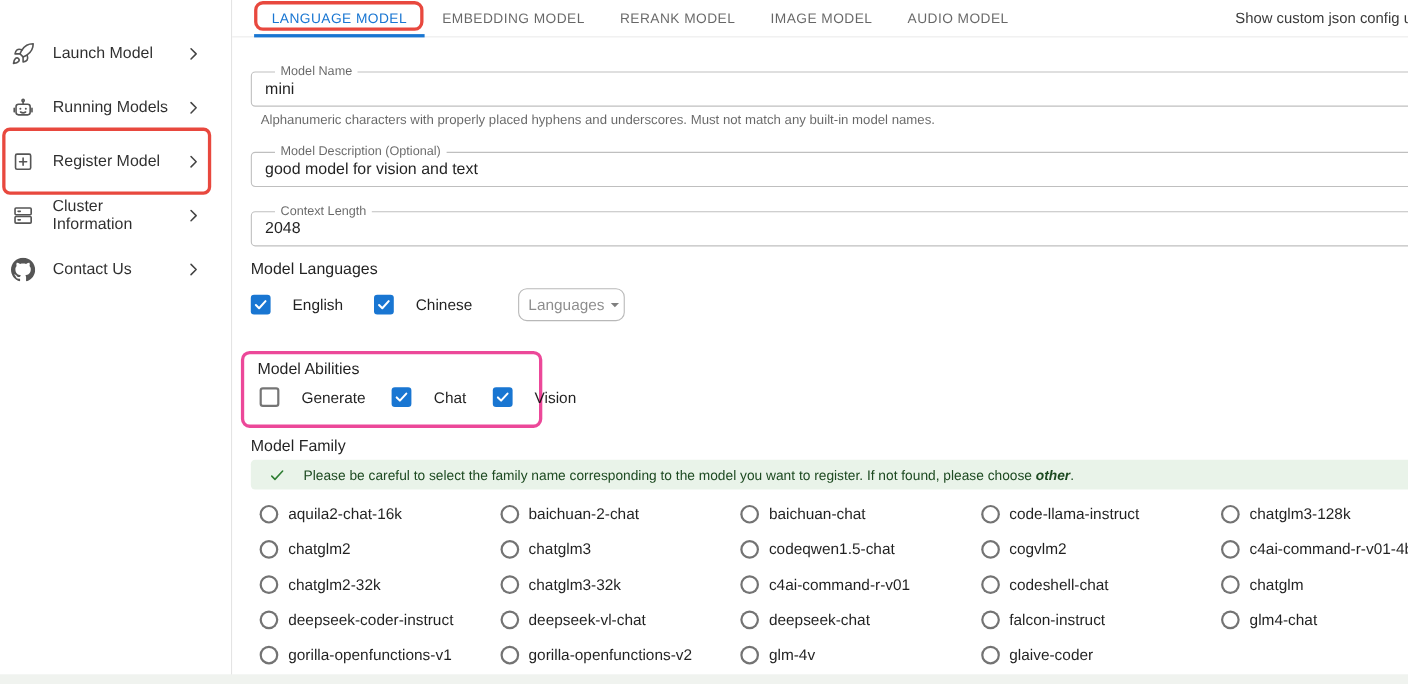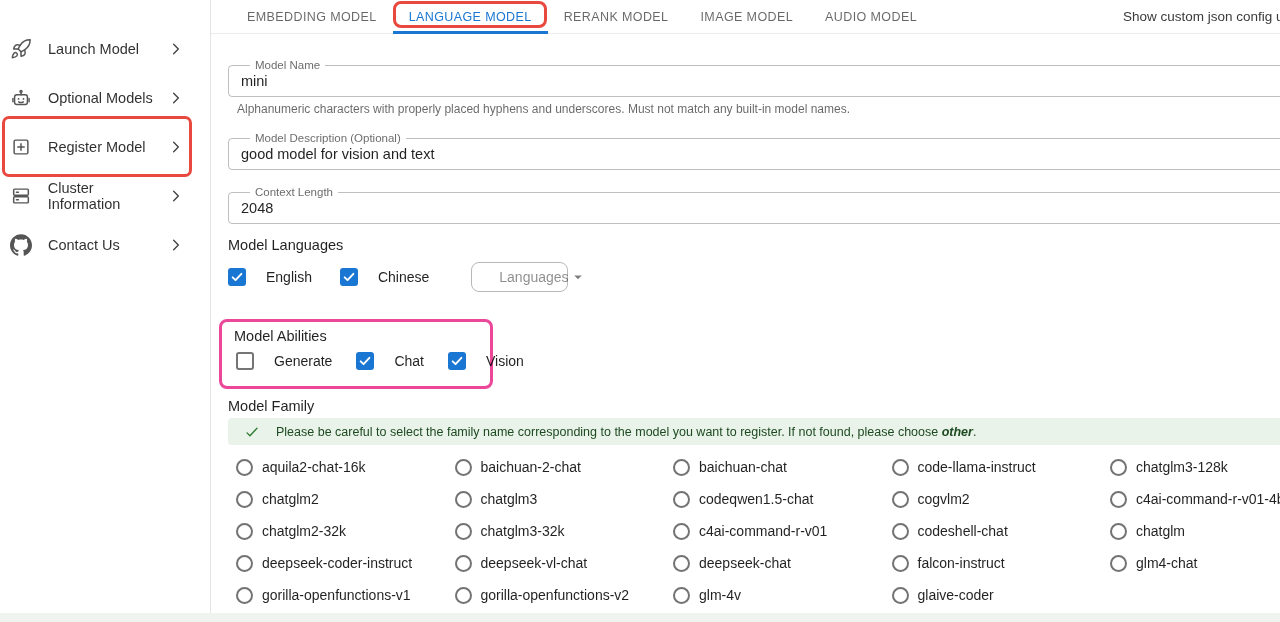--- a/index.html
+++ b/index.html
@@ -46,21 +46,21 @@
   .section-label { margin-top:13px; font-size:14.5px; color:rgba(0,0,0,.87); }
   .check-row { margin-top:9px; display:flex; align-items:center; }
   .check-item { display:flex; align-items:center; margin-right:28px; cursor:pointer;gap:12px; }
   .cb { width:18px; height:18px; border-radius:3px; flex:0 0 18px; display:flex; align-items:center; justify-content:center; }
   .cb.unchecked { border:2px solid rgba(0,0,0,.54); background:#fff; }
   .cb.checked { background:#1976d2; }
   .cb svg { width:14px; height:14px; }
   .check-label { margin-left:8px; font-size:14px; color:rgba(0,0,0,.87); }
 
   .select { margin-left:14px; width:97px; height:30px; border:1px solid rgba(0,0,0,.28); border-radius:8px;
-    display:flex; align-items:center; padding:0 8px 0 27px; cursor:pointer; }
+    display:flex; align-items:center; padding:0 8px 0 8px; cursor:pointer; }
   .select-value { font-size:14px; color:rgba(0,0,0,.45); flex:1; }
   .select-caret { color:rgba(0,0,0,.5); display:flex; }
   .select-caret svg { width:18px; height:18px; }
 
   .abilities-box { position:relative; margin-top:27px; margin-left:-9px; width:274px; height:70px;
     border:3px solid #ec4899; border-radius:8px; padding:6px 0 0 9px; }
   .abilities-box .section-label { margin:0 0 0 3px; }
   .abilities-box .check-row { margin-top:8px; margin-left:5px; }
   .abilities-box .check-item { margin-right:24px; }
 
@@ -108,21 +108,21 @@
         <svg viewBox="0 0 24 24" fill="none" stroke="currentColor" stroke-width="1.6" stroke-linecap="round" stroke-linejoin="round">
           <rect x="5" y="8.5" width="14" height="10.5" rx="2.5"></rect>
           <circle cx="9.3" cy="13" r="1" fill="currentColor" stroke="none"></circle>
           <circle cx="14.7" cy="13" r="1" fill="currentColor" stroke="none"></circle>
           <path d="M9.5 16.2c1.6 1 3.4 1 5 0"></path>
           <path d="M12 8.5V6"></path>
             <circle cx="12" cy="4.8" r="1.1"></circle>
           <path d="M3.2 12.5v3.5M20.8 12.5v3.5"></path>
         </svg>
       </span>
-      <span class="nav-label">Optional Models</span>
+      <span class="nav-label">Running Models</span>
       <span class="nav-chevron">
         <svg viewBox="0 0 24 24" fill="none" stroke="currentColor" stroke-width="2.4" stroke-linecap="round" stroke-linejoin="round">
             <path d="m8 4 8 8-8 8"></path>
           </svg>
       </span>
     </div>
 
     <div class="nav-item">
       <span class="nav-icon">
         <svg viewBox="0 0 24 24" fill="none" stroke="currentColor" stroke-width="1.6" stroke-linecap="round" stroke-linejoin="round">
@@ -167,26 +167,26 @@
             <path d="m8 4 8 8-8 8"></path>
           </svg>
       </span>
     </div>
   </aside>
 
   <div class="main">
 
     <div class="topbar">
       <div class="tabs">
-        <div class="tab">
-          <span>EMBEDDING MODEL</span>
-        </div>
         <div class="tab active">
           <span>LANGUAGE MODEL</span>
           <span class="tab-annotation"></span>
+        </div>
+        <div class="tab">
+          <span>EMBEDDING MODEL</span>
         </div>
         <div class="tab">
           <span>RERANK MODEL</span>
         </div>
         <div class="tab">
           <span>IMAGE MODEL</span>
         </div>
         <div class="tab">
           <span>AUDIO MODEL</span>
         </div>

